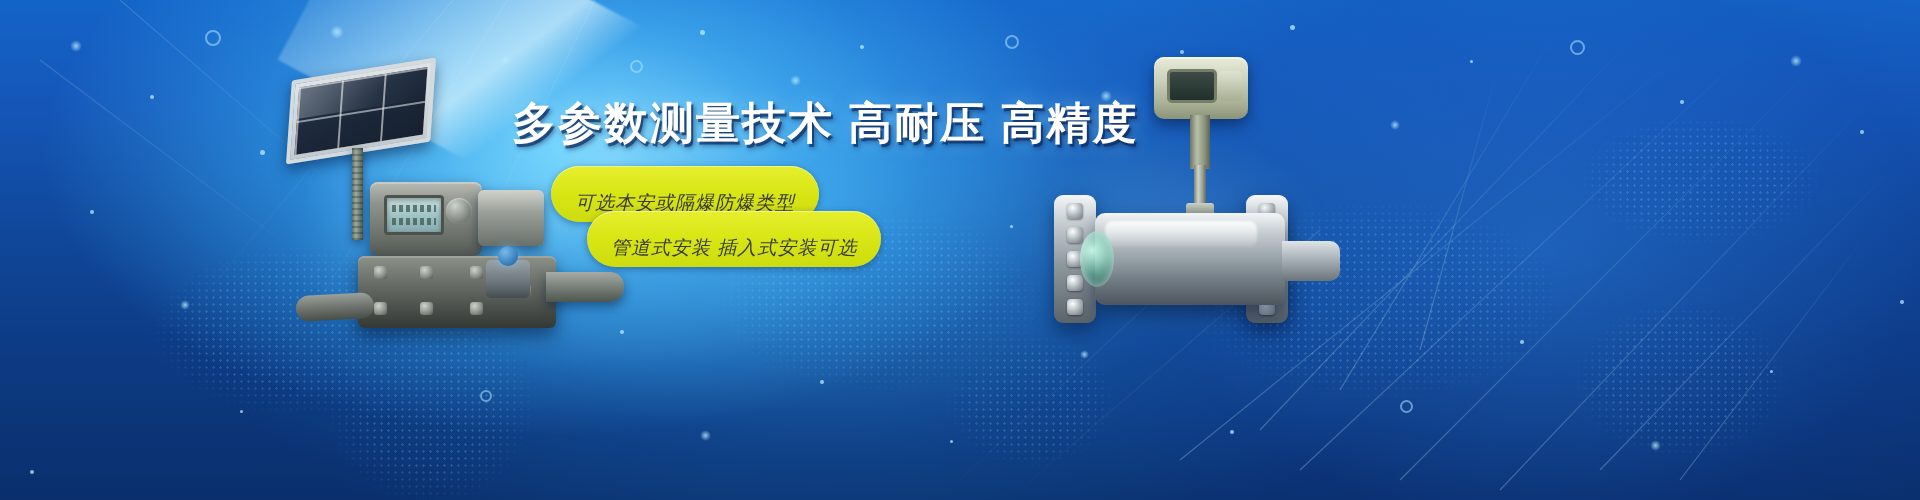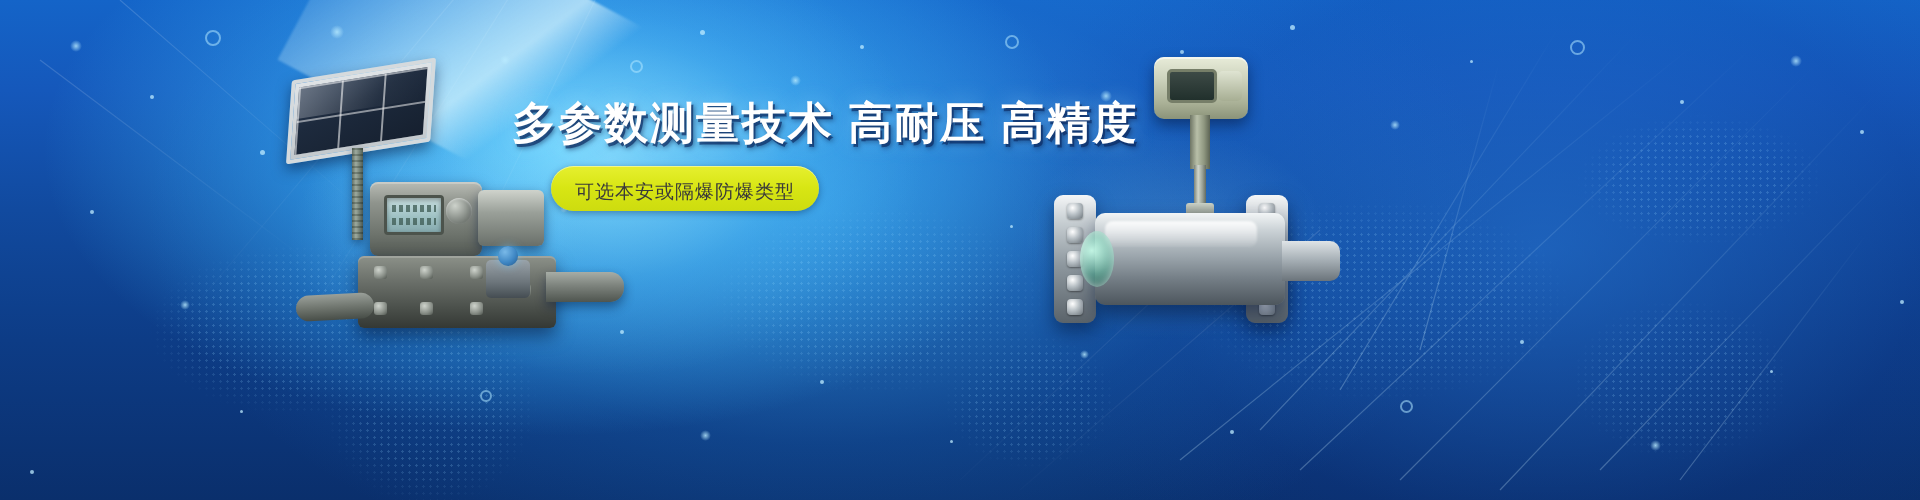--- a/index.html
+++ b/index.html
@@ -77,21 +77,21 @@
 
   
   .pill{
     position:absolute; display:inline-block;
     background:linear-gradient(180deg,#e6ef2f 0%, #d8e614 48%, #cddc0f 100%);
     border-radius:999px;
     color:#3a3a3a; font-size:19px; font-weight:normal; letter-spacing:1px;
     line-height:1; white-space:nowrap;
     box-shadow:0 2px 7px rgba(6,30,75,0.40), inset 0 1px 0 rgba(255,255,255,.45);
   }
-  .pill span{ display:block; padding:16px 24px 10px 24px; }
+  .pill span{ display:block; padding:27px 24px 10px 24px;font-style:italic; }
   #pill-0{ left:551px; top:166px; }
   #pill-1{ left:587px; top:211px; }
   #pill-2{ left:634px; top:255px; }
 
   
   .prod-left{ position:absolute; left:282px; top:60px; width:330px; height:290px; }
 
   .solar-panel{
     position:absolute; left:6px; top:10px; width:146px; height:82px;
     transform:rotate(-9deg) skewX(-13deg);
@@ -394,14 +394,17 @@
     </div>
     <div class="fm-glass"></div>
     <div class="fm-tube"></div>
   </div>
 
   <div class="headline">多参数测量技术 高耐压 高精度</div>
 
   <div class="pill" id="pill-0">
     <span>可选本安或隔爆防爆类型</span>
   </div>
+  <div class="pill" id="pill-1">
+    <span>管道式安装  插入式安装可选</span>
+  </div>
 
 </div>
 
 </body></html>

